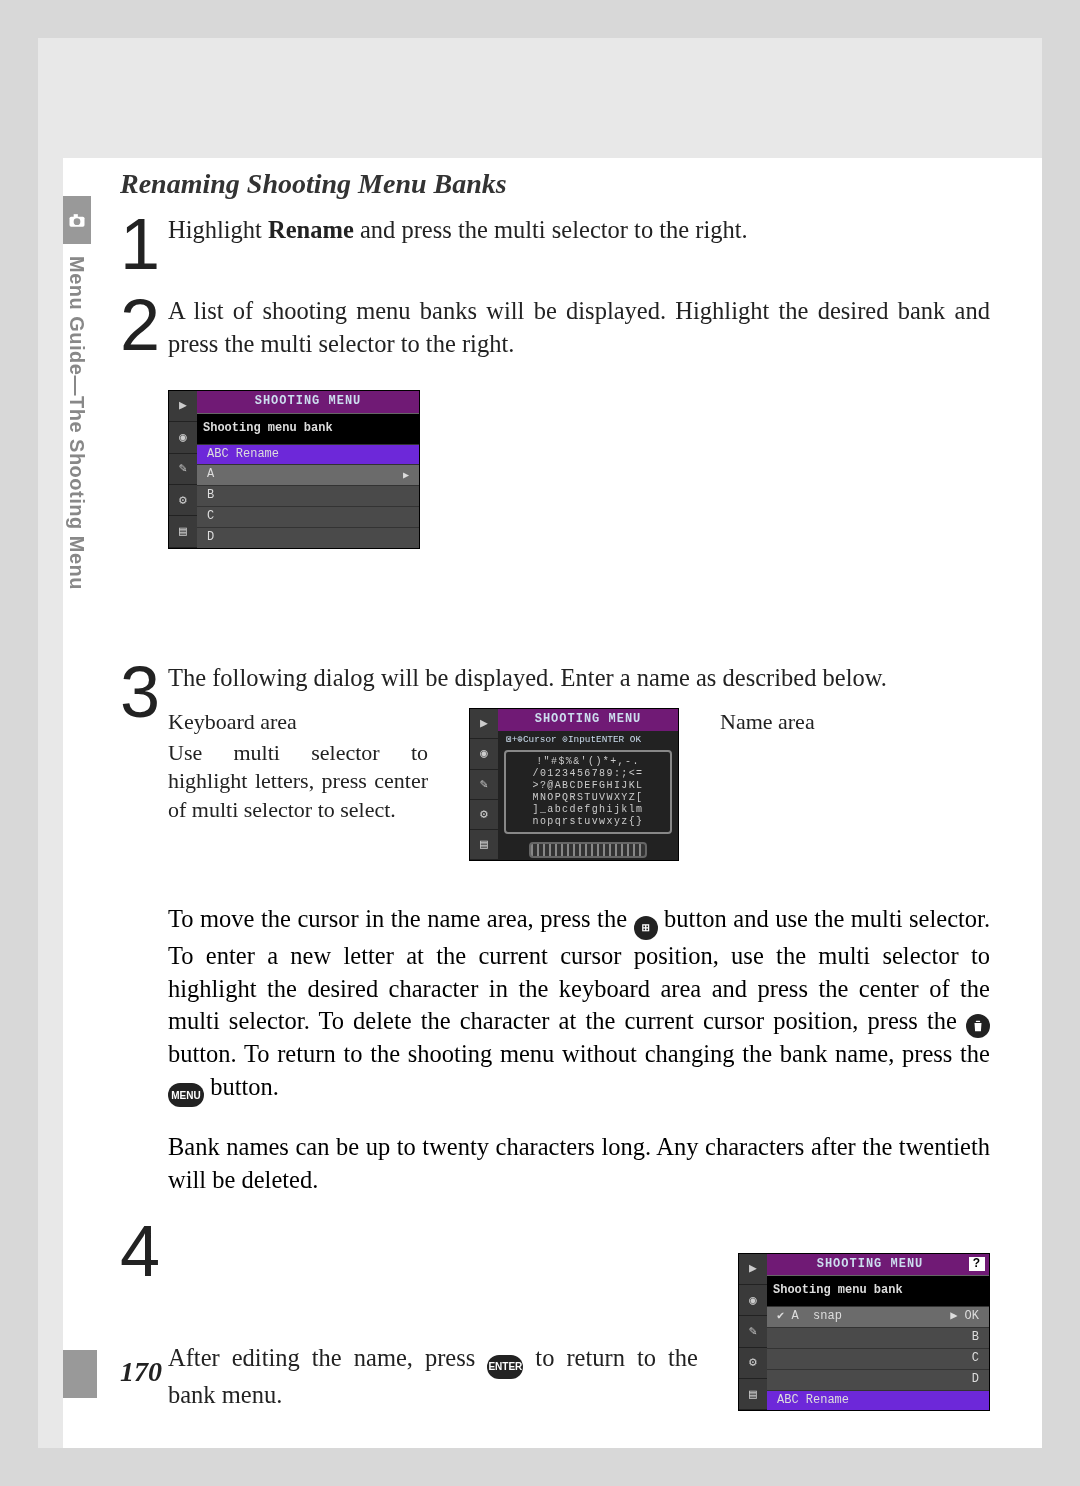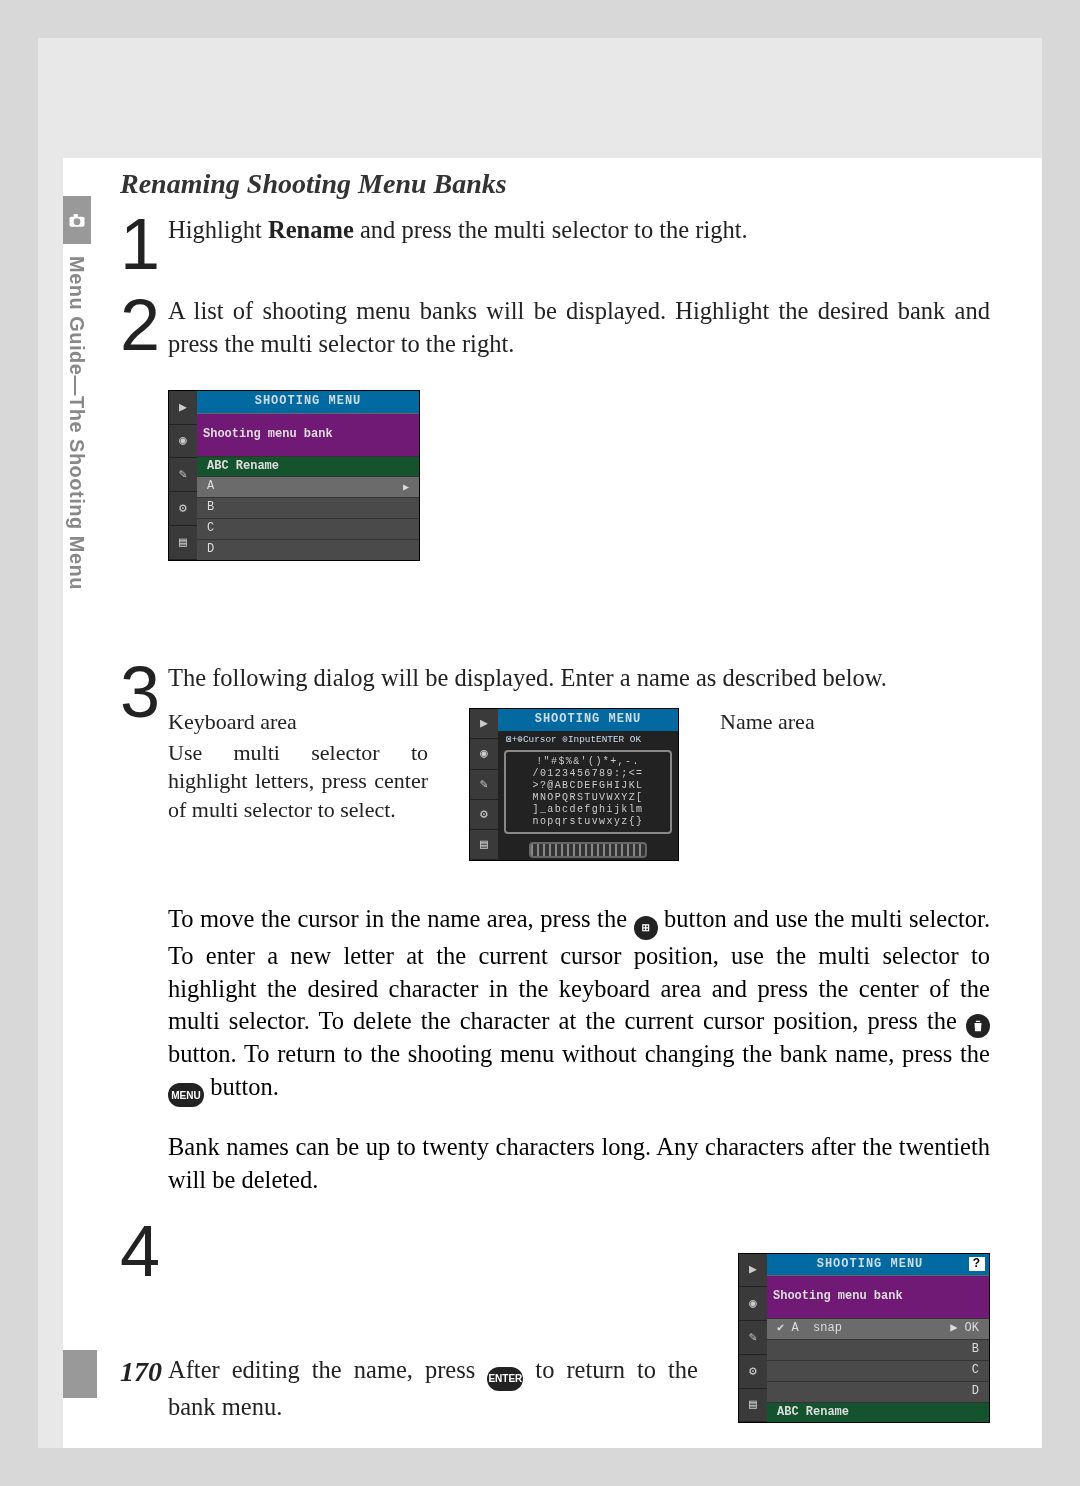--- a/index.html
+++ b/index.html
@@ -163,51 +163,51 @@
   .lcd-left div {
     flex: 1;
     display: flex; align-items: center; justify-content: center;
     color: #ccc;
     font-size: 13px;
     font-family: 'Courier New', monospace;
     border-bottom: 1px solid #222;
   }
   .lcd-main { flex: 1; }
   .lcd-title {
-    background: #0369a1;
+    background: #701a75;
     color: #cde;
     font-family: 'Courier New', monospace;
     font-size: 12px;
     text-align: center;
     padding: 3px 0;
     letter-spacing: 1px;
     font-weight: bold;
   }
   .lcd-sub {
-    background: #701a75;
+    background: #000000;
     color: #ddd;
     font-family: 'Courier New', monospace;
     font-size: 12px;
-    padding: 13px 6px;
+    padding: 7px 6px;
     font-weight: bold;
     border-top: 1px solid #666;
   }
   .lcd-row {
     background: #4a4a4a;
     color: #ddd;
     font-family: 'Courier New', monospace;
     font-size: 12px;
     padding: 2px 10px;
     border-top: 1px solid #333;
     display: flex;
     justify-content: space-between;
     align-items: center;
   }
   .lcd-row.sel { background: #6b6b6b; }
-  .lcd-row.dark { background: #14532d; font-weight: bold; }
+  .lcd-row.dark { background: #6d28d9; }
   .tri { font-size: 10px; }
   .lcd-keyboard {
     background: #222;
     padding: 8px 6px 2px 6px;
   }
   .kb-bar {
     color: #cde;
     font-family: 'Courier New', monospace;
     font-size: 9.4px;
     display: flex;

